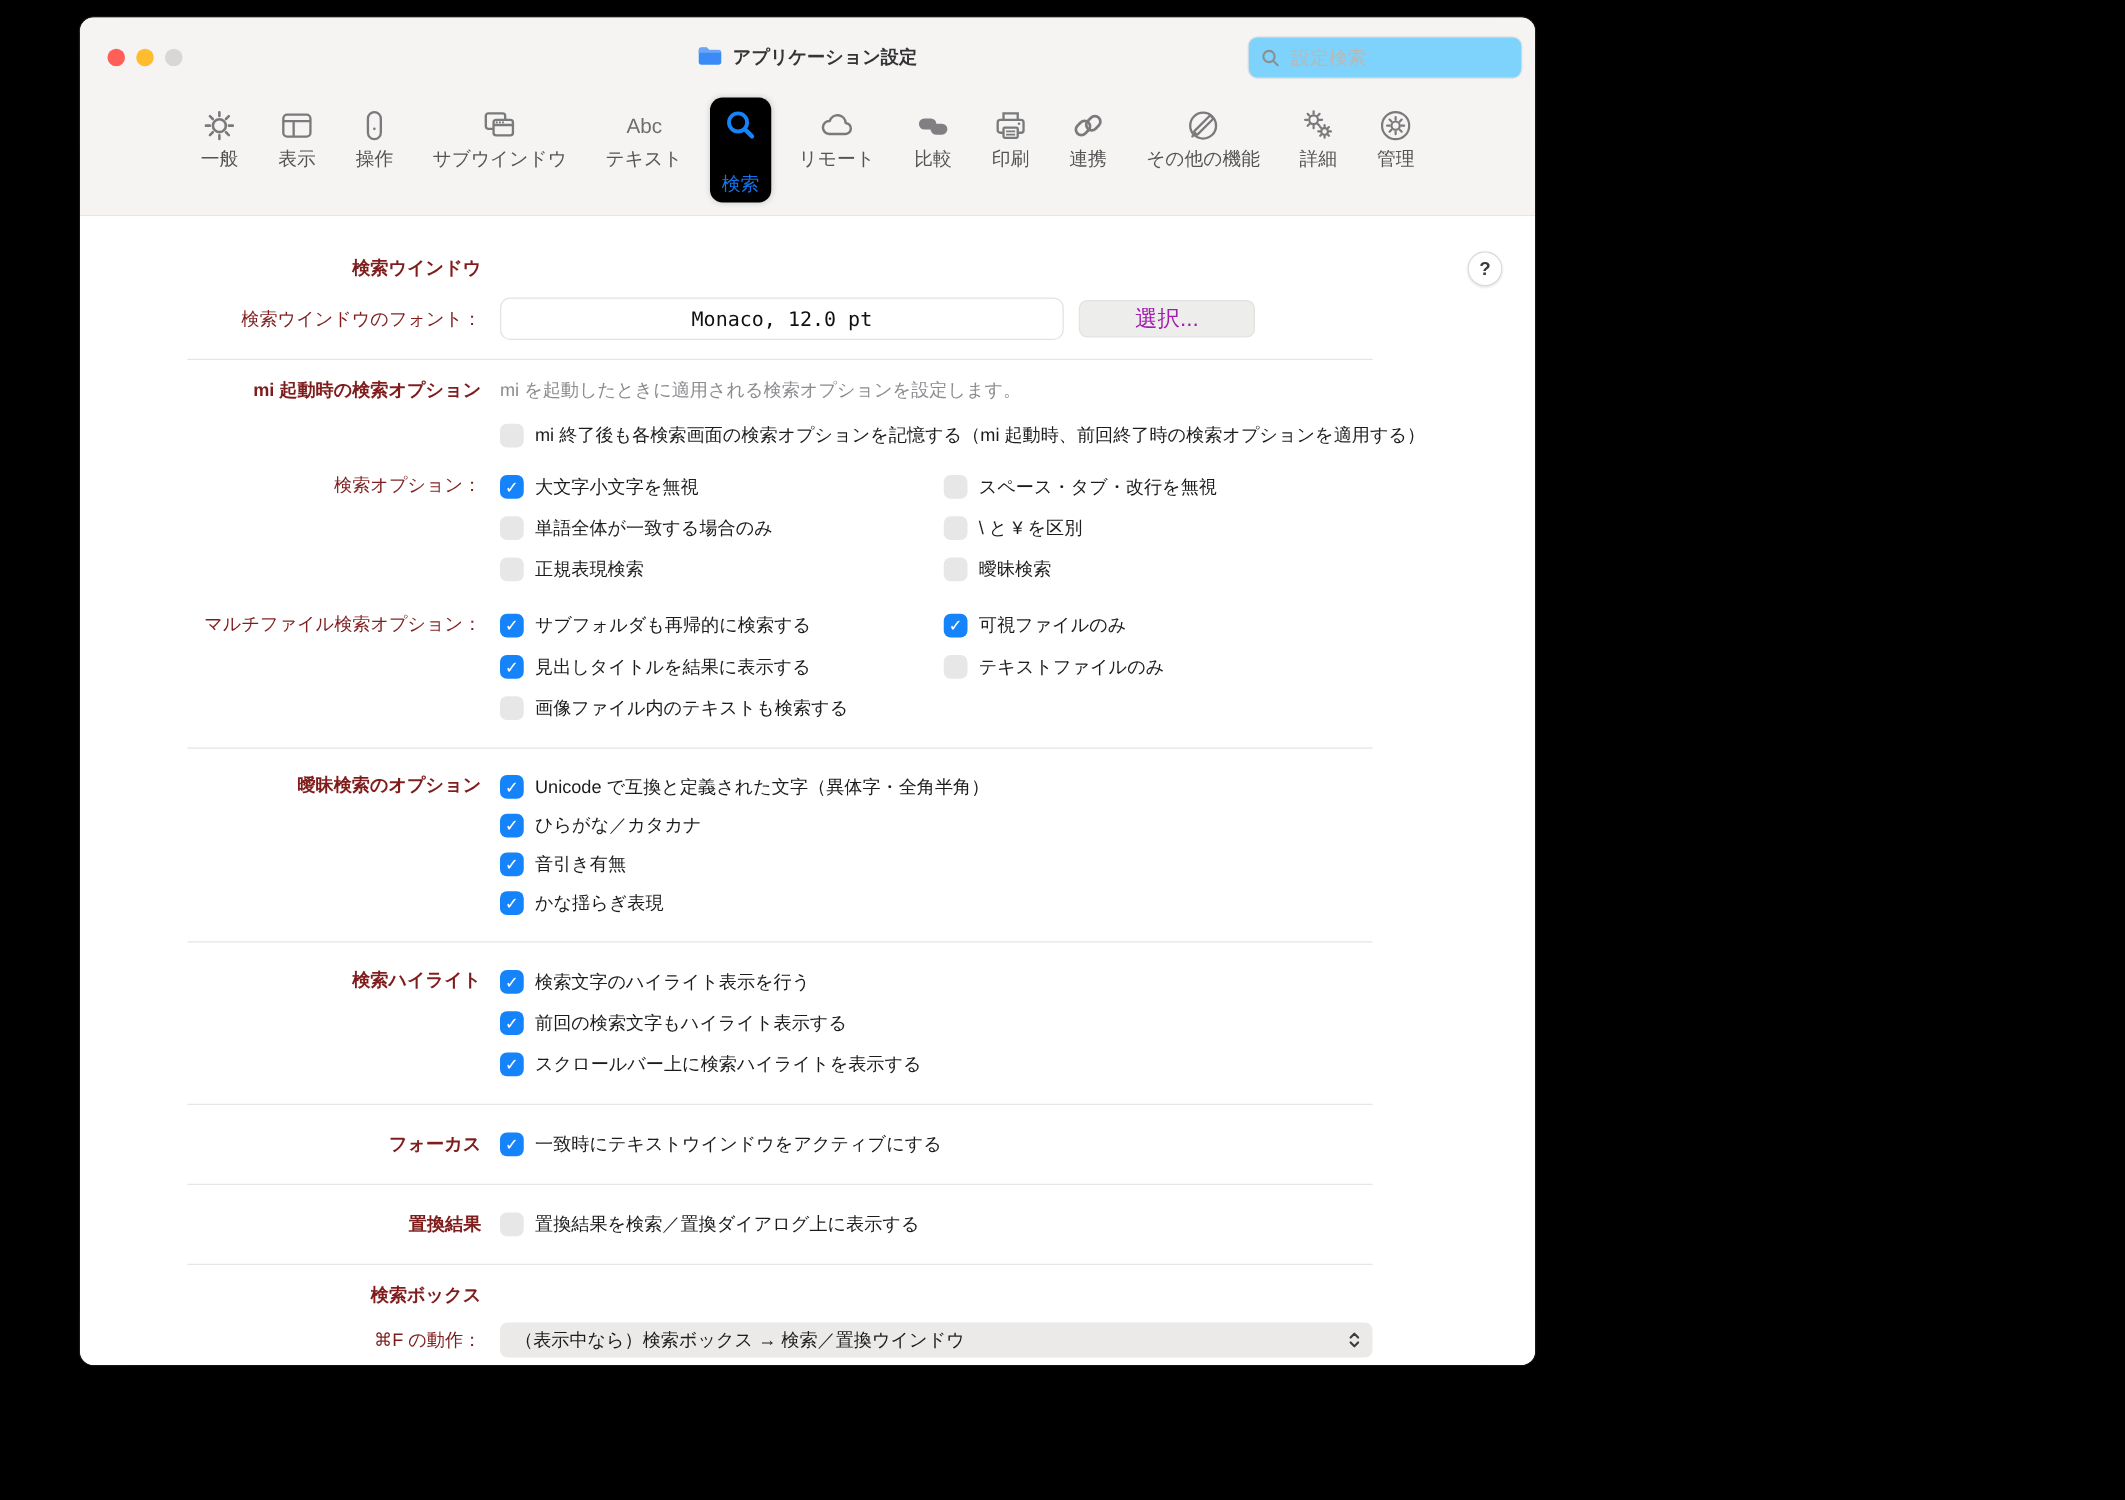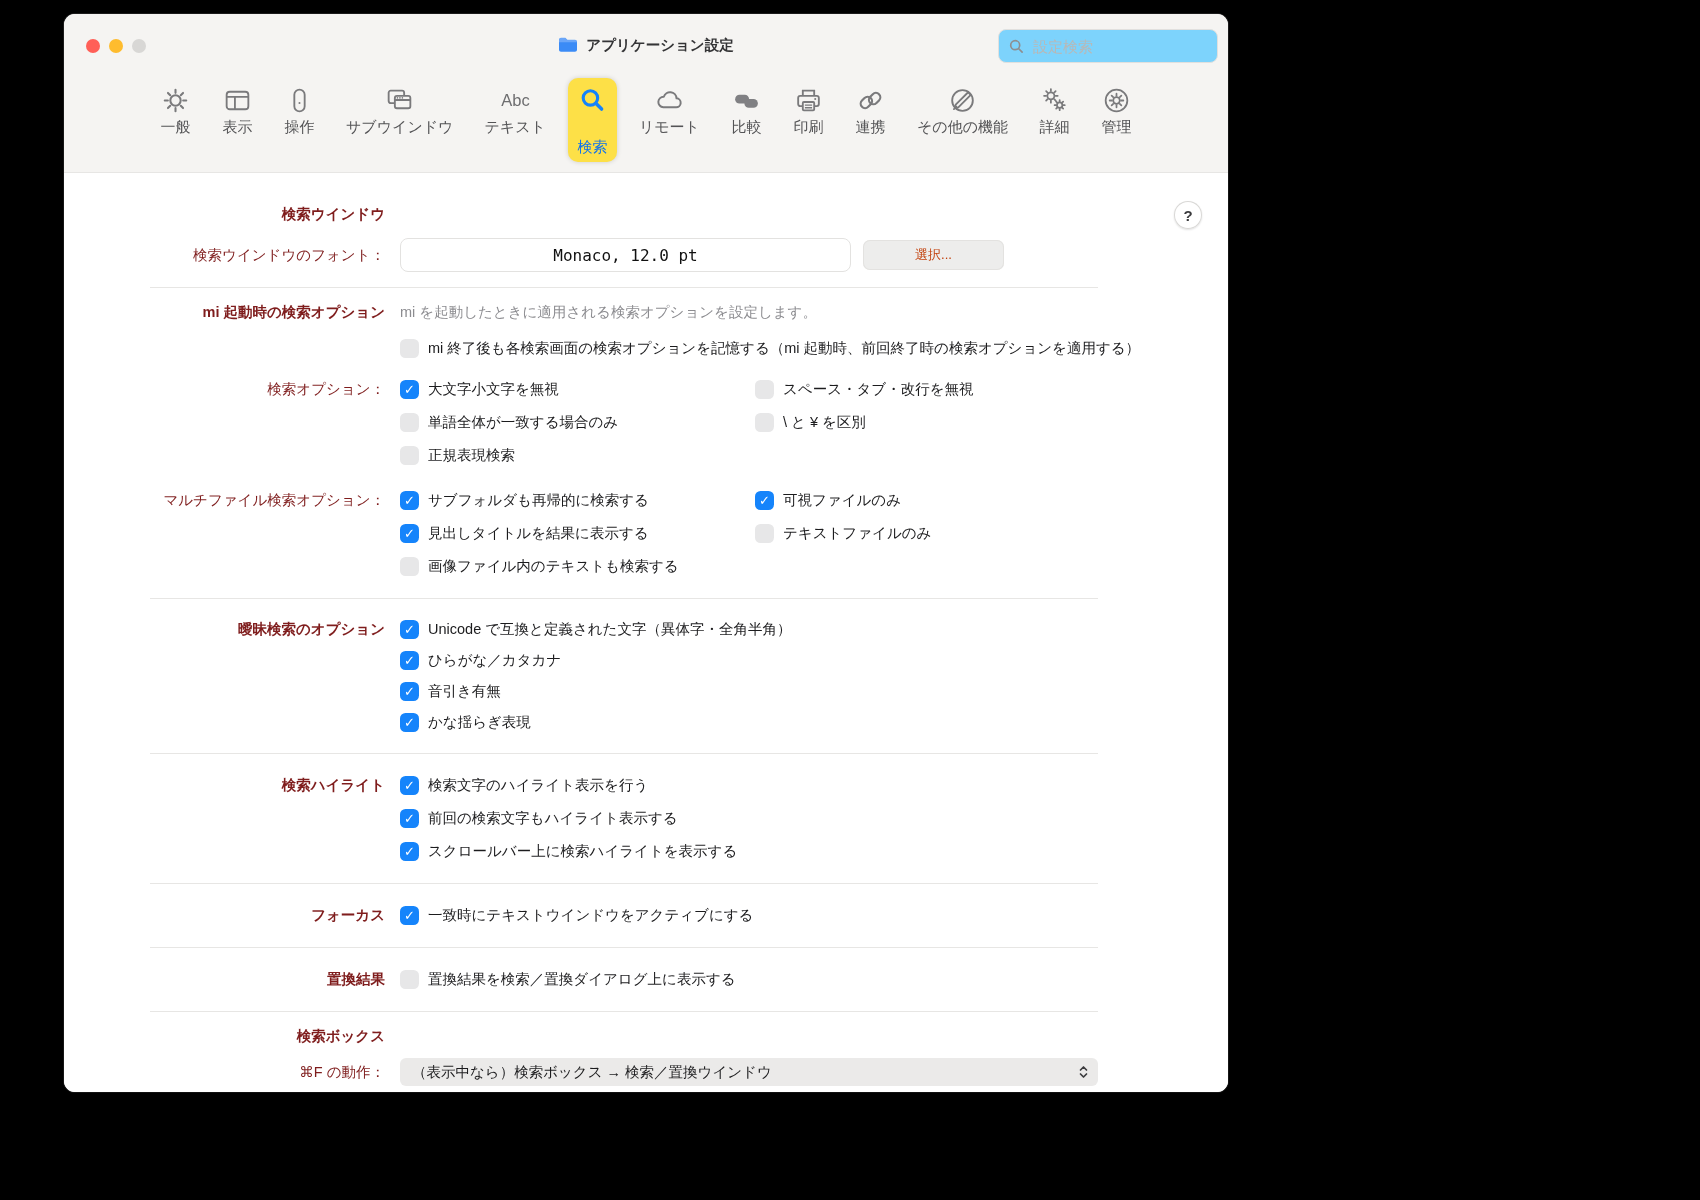--- a/index.html
+++ b/index.html
@@ -18,36 +18,36 @@
   .title{display:flex;align-items:center;gap:8px;font-weight:700;font-size:14.5px;color:#343436;}
   .tb-search{position:absolute;right:10px;top:15px;width:198px;height:32px;background:#7dd3fc;
     border:1px solid #e1e0de;border-radius:8px;display:flex;align-items:center;padding:0 10px;gap:7px;}
   .tb-search input{border:none;outline:none;background:transparent;font-size:15px;width:140px;
     font-family:inherit;color:#333;}
   .tb-search input::placeholder{color:#b9b8b6;}
   .toolbar{display:flex;justify-content:center;align-items:flex-start;gap:13px;padding:2px 6px 10px;}
   .tab{display:flex;flex-direction:column;align-items:center;gap:2px;padding:7px 9px 5px;border-radius:10px;}
   .tab svg{width:31px;height:31px;display:block;}
   .tab .lbl{font-size:15px;color:#545456;white-space:nowrap;}
-  .tab.selected{background:#fde047;box-shadow:0 0 5px rgba(0,0,0,.16);gap:22px;}
+  .tab.selected{background:#000000;box-shadow:0 0 5px rgba(0,0,0,.16);gap:22px;}
   .tab.selected .lbl{color:#1273eb;}
   
   .content{flex:1;background:#fff;padding:6px 130px 0 86px;position:relative;}
   .divider{height:1px;background:#e7e6e4;margin:15px 0;}
   .row{display:grid;grid-template-columns:235px 1fr;column-gap:15px;align-items:center;}
   .row.top{align-items:start;}
   .lab{text-align:right;color:#7f1d1d;}
   .lab.bold{font-weight:700;}
   .desc{color:#8c8c90;}
   .font-row{display:flex;align-items:center;gap:12px;}
   .font-field{width:449px;height:32px;border:1px solid #e3e2e0;border-radius:8px;display:flex;
     align-items:center;justify-content:center;font-family:"DejaVu Sans Mono","Liberation Mono",monospace;
     font-size:16px;color:#111;background:#fff;}
-  .btn{height:30px;width:141px;border-radius:7px;background:#ededec;border:none;font-size:13px;
-    color:#c2410c;box-shadow:inset 0 0 0 1px #e3e2e0;display:flex;align-items:center;justify-content:center;}
+  .btn{height:30px;width:141px;border-radius:7px;background:#ededec;border:none;font-size:18px;
+    color:#a21caf;box-shadow:inset 0 0 0 1px #e3e2e0;display:flex;align-items:center;justify-content:center;}
   .opt{display:flex;align-items:center;gap:9px;height:33px;}
   .opt.h31{height:31px;}
   .cb{flex:0 0 auto;width:19px;height:19px;border-radius:5.5px;background:#e7e7e8;position:relative;}
   .cb.checked{background:#1584fb;}
   .cb.checked::after{content:"✓";position:absolute;left:0;top:0;width:19px;height:19px;line-height:19px;
     text-align:center;color:#fff;font-size:13px;font-weight:700;}
   .cblab{white-space:nowrap;}
   .optgrid{display:grid;grid-template-columns:355px 1fr;}
   .select{height:28px;background:#ebeae9;border-radius:6px;display:flex;align-items:center;
     padding:0 34px 0 12px;position:relative;color:#1c1c1e;}
@@ -257,20 +257,24 @@
             <span class="cblab">単語全体が一致する場合のみ</span>
           </div>
         <div class="opt">
             <span class="cb"></span>
             <span class="cblab">\ と ¥ を区別</span>
           </div>
         <div class="opt">
             <span class="cb"></span>
             <span class="cblab">正規表現検索</span>
           </div>
+        <div class="opt">
+            <span class="cb"></span>
+            <span class="cblab">曖昧検索</span>
+          </div>
       </div>
     </div>
     <div class="row mt12 top">
       <div class="lab" style="line-height:33px">マルチファイル検索オプション：</div>
       <div class="optgrid">
         <div class="opt">
             <span class="cb checked"></span>
             <span class="cblab">サブフォルダも再帰的に検索する</span>
           </div>
         <div class="opt">

